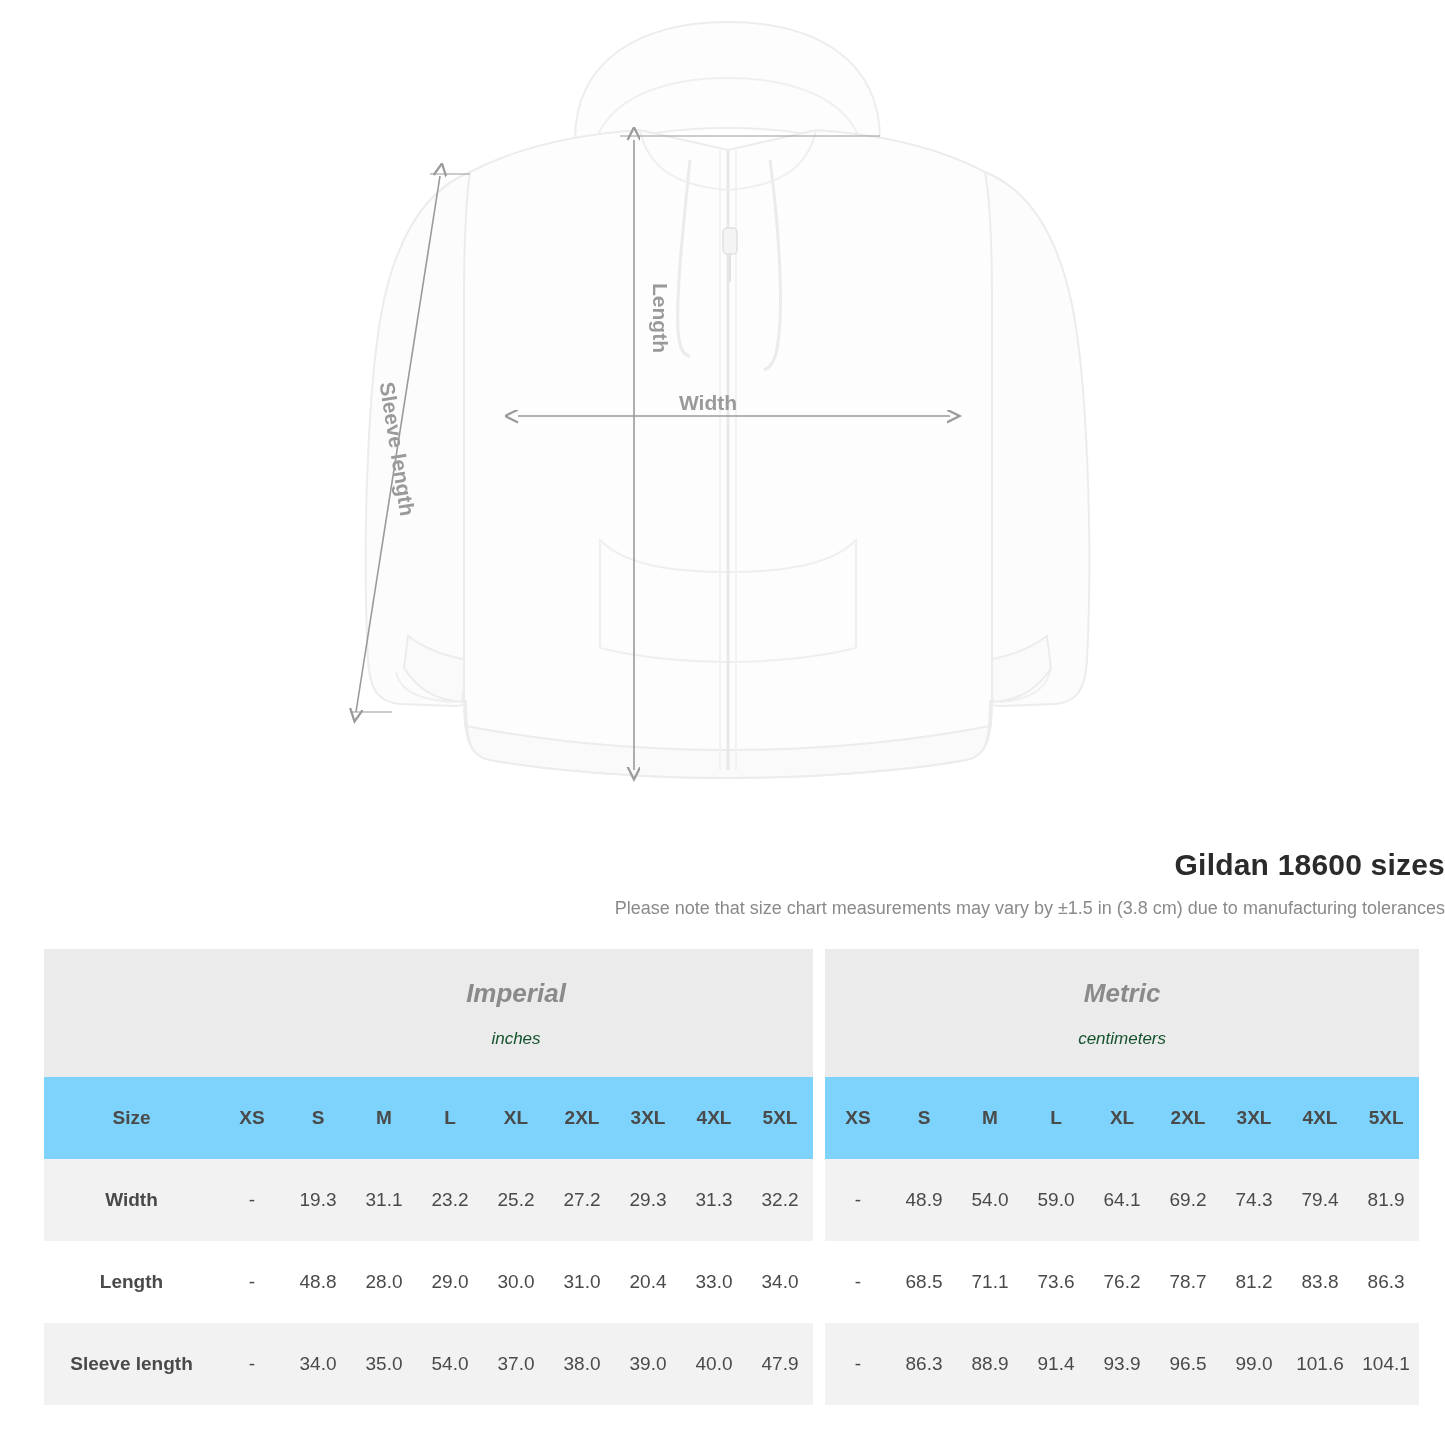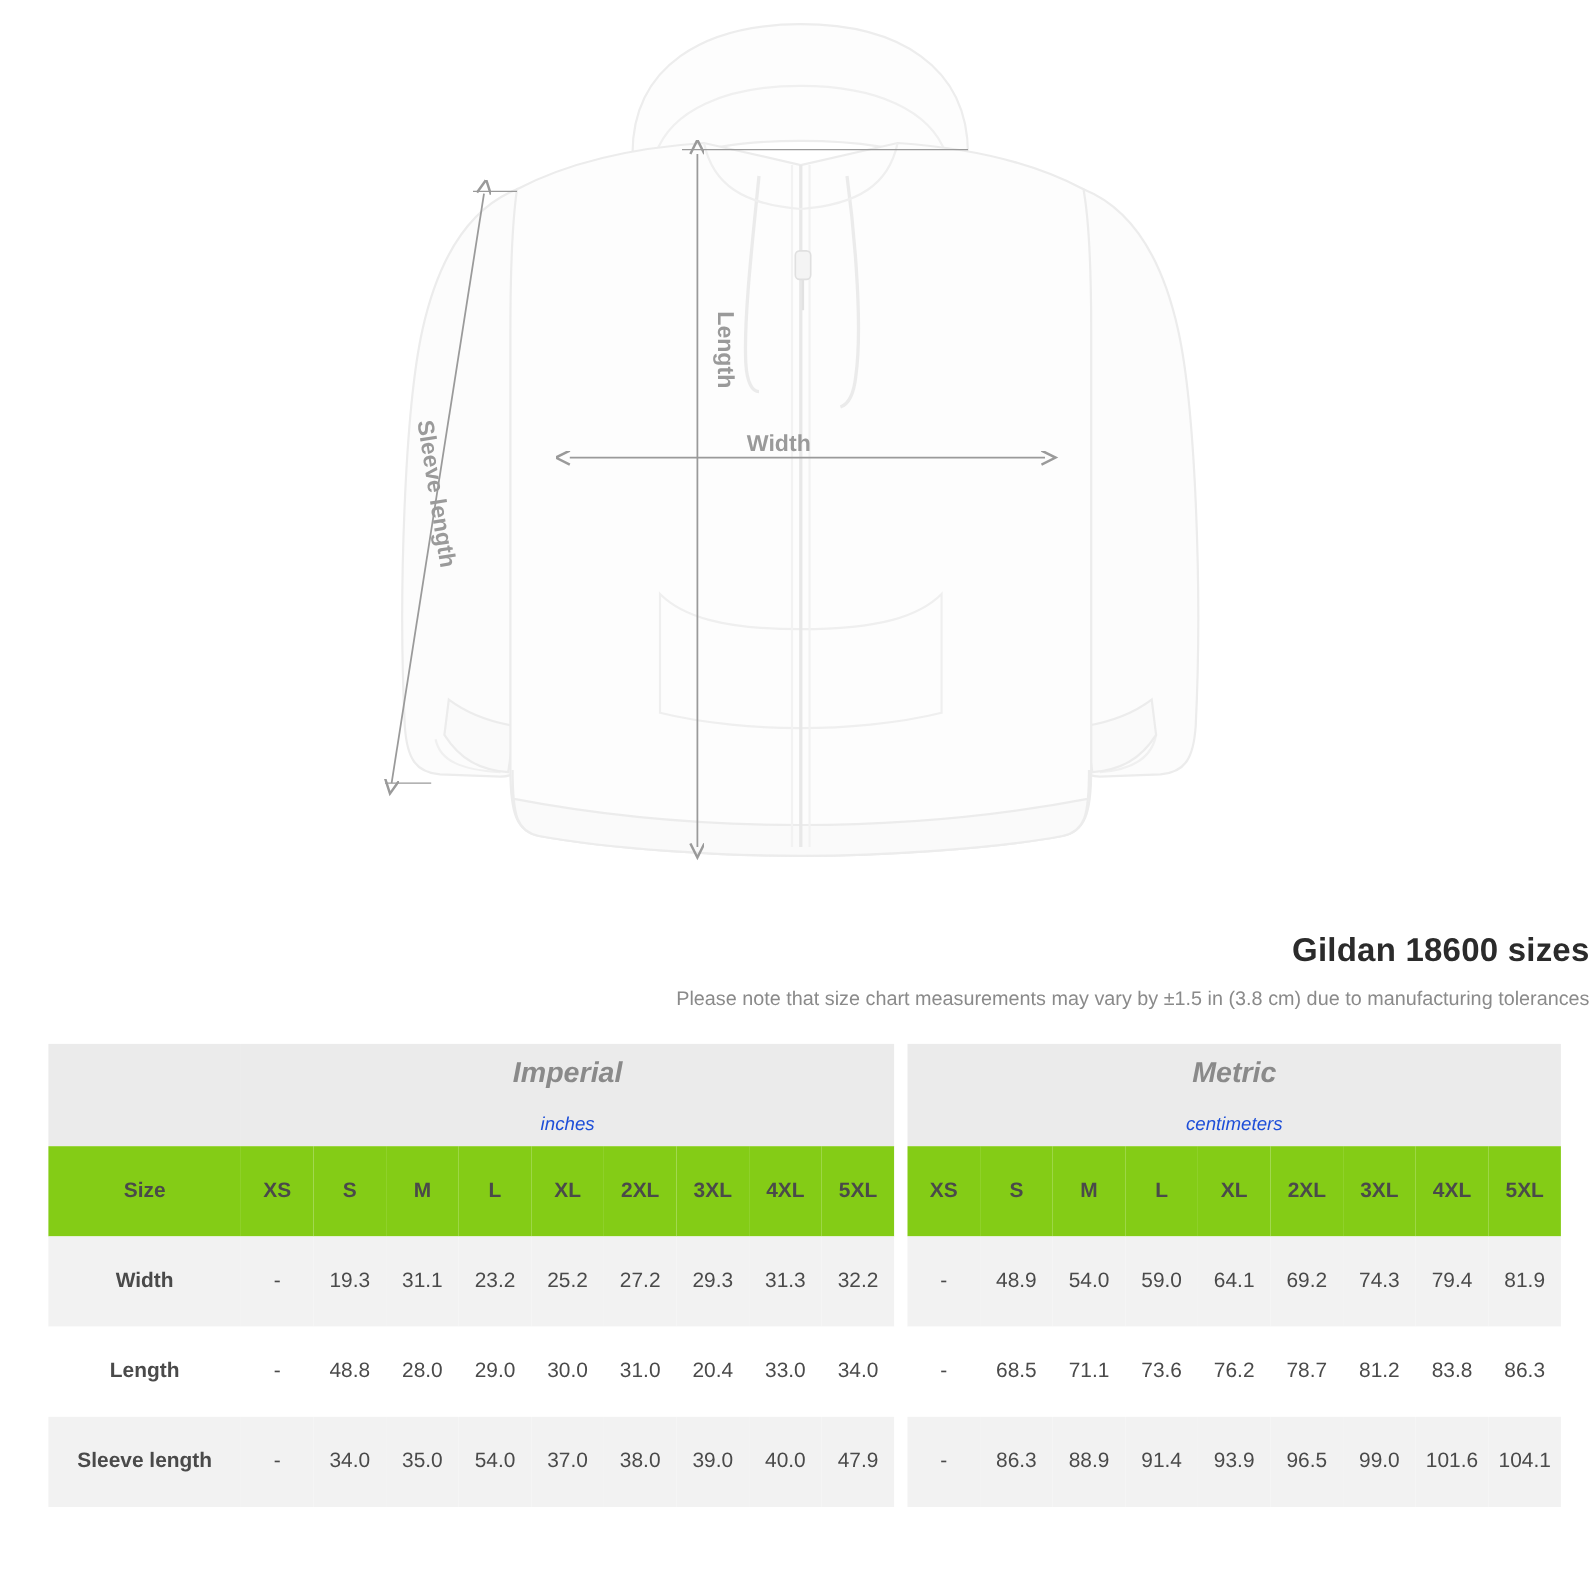--- a/index.html
+++ b/index.html
@@ -56,48 +56,48 @@
     width: 1357px;
     table-layout: fixed;
   }
   table.size-table td, table.size-table th {
     padding: 0;
     margin: 0;
     text-align: center;
     vertical-align: middle;
   }
   .unit-head {
-    height: 93px;
+    height: 128px;
     background: #ebebeb;
   }
   .unit-head .unit-name {
     font-size: 26px;
     font-style: italic;
     font-weight: bold;
     color: #8a8a8a;
     line-height: 1.25;
   }
   .unit-head .unit-sub {
     font-size: 17px;
     font-style: italic;
-    color: #1d4ed8;
+    color: #14532d;
     margin-top: 20px;
   }
   .row-head-cell {
     font-size: 19px;
     font-weight: bold;
     color: #4a4a4a;
     width: 175px;
   }
   tr.head-row td {
     height: 82px;
     font-size: 19px;
     font-weight: bold;
     color: #4a4a4a;
-    background: #84cc16;
+    background: #7dd3fc;
   }
   tr.data-row td {
     height: 82px;
     font-size: 19px;
     color: #4a4a4a;
   }
   tr.row-alt td {
     background: #f2f2f2;
   }
   tr.row-plain td {

